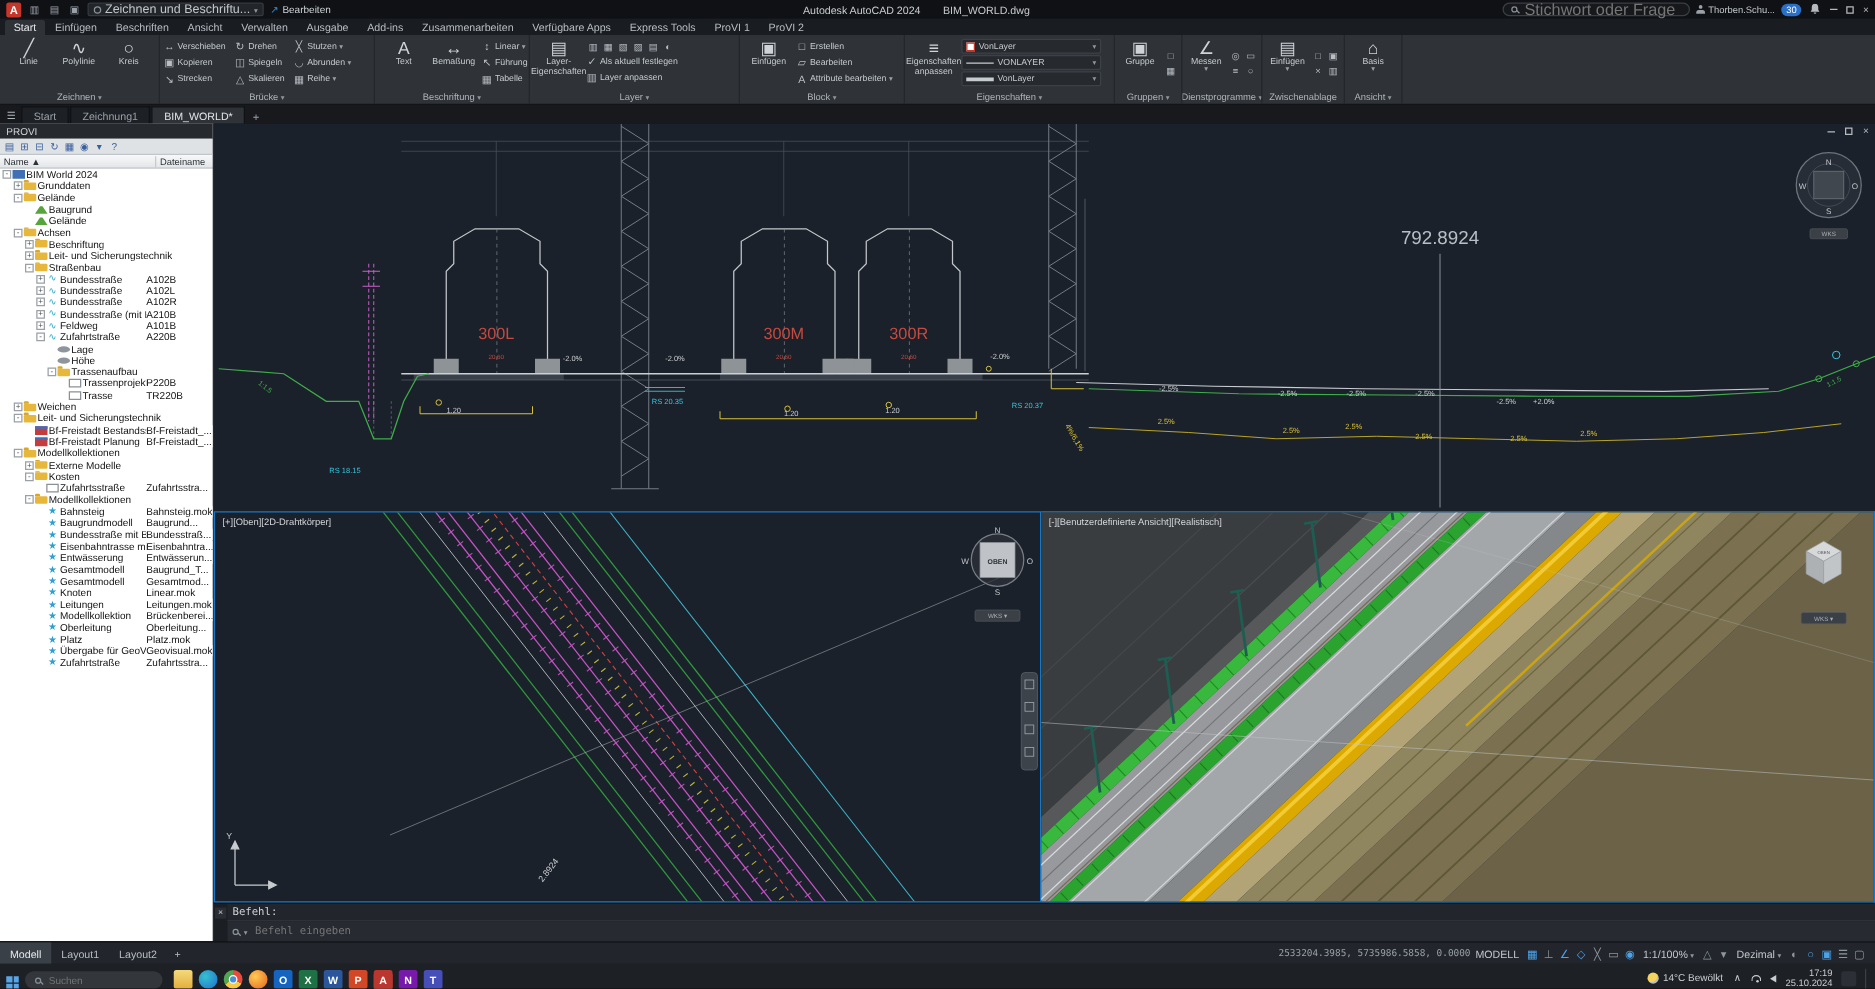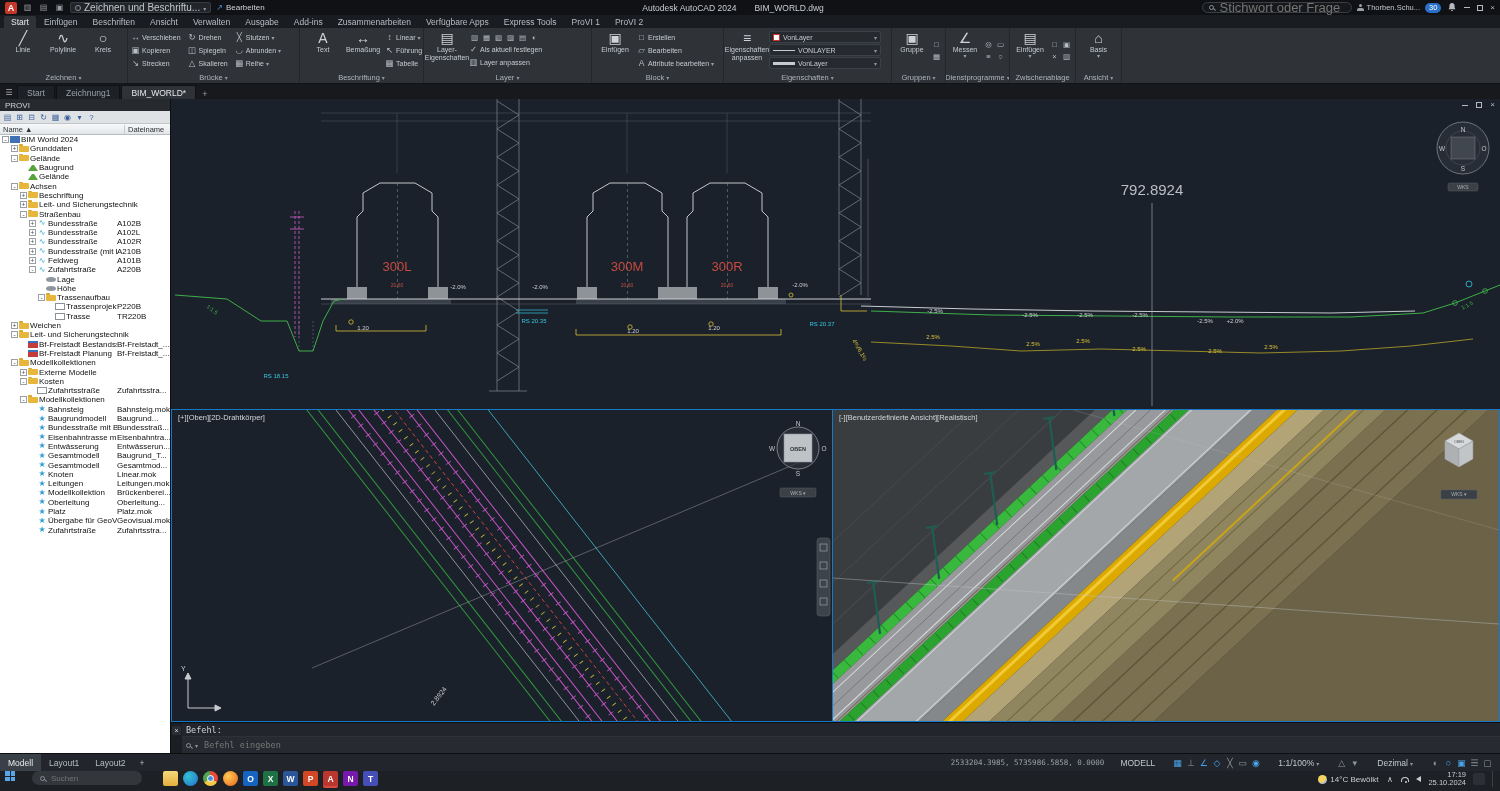--- a/index.html
+++ b/index.html
@@ -143,28 +143,28 @@
   .cmd-input{flex:1;display:flex;align-items:center;gap:4px;padding-left:4px;background:#272b31;}
   .cmd-input input{background:transparent;border:none;outline:none;color:#9aa0a8;font-size:8.5px;width:300px;
                    font-family:"DejaVu Sans Mono",monospace;}
 
   
   .statusbar{flex:0 0 18px;background:#22262c;border-top:1px solid #0c0e10;display:flex;align-items:center;font-size:8.5px;}
   .sb-tabs{display:flex;height:100%;align-items:center;}
   .sb-tab{padding:0 8px;height:100%;display:flex;align-items:center;color:#b9bec4;white-space:nowrap;}
   .sb-tab.active{background:#3a4047;color:#e8eaec;}
   .sb-plus{padding:0 6px;color:#b9bec4;}
-  .sb-right{margin-left:auto;display:flex;align-items:center;gap:16px;padding-right:6px;}
+  .sb-right{margin-left:auto;display:flex;align-items:center;gap:4px;padding-right:6px;}
   .sb-coords{color:#9aa0a8;font-family:"DejaVu Sans Mono",monospace;font-size:7.5px;}
   .sb-text{color:#c2c7cc;display:flex;align-items:center;gap:2px;white-space:nowrap;}
   .sb-ico{width:13px;text-align:center;font-size:9px;color:#8f959c;}
   .sb-ico.on{color:#4aa2e8;}
 
   
-  .taskbar{flex:0 0 20px;background:#1d2024;display:flex;align-items:flex-start;gap:17px;padding:0 5px;}
+  .taskbar{flex:0 0 20px;background:#1d2024;display:flex;align-items:flex-end;gap:5px;padding:0 5px;}
   .win-logo{width:10px;height:10px;display:grid;grid-template-columns:1fr 1fr;gap:1px;}
   .win-logo span{background:#58a6e8;}
   .tk-search{display:flex;align-items:center;gap:4px;background:#33363b;border-radius:9px;height:14px;padding:0 8px;width:110px;}
   .tk-search input{background:transparent;border:none;outline:none;color:#b9bec4;font-size:8px;width:100%;font-family:inherit;}
   .tk-apps{display:flex;gap:5px;align-items:center;margin-left:4px;}
   .tk-app{width:15px;height:15px;display:flex;align-items:center;justify-content:center;font-size:8.5px;font-weight:bold;
           border-radius:2px;color:#fff;position:relative;}
   .tk-app.active{box-shadow:0 2px 0 #d84b3c, inset 0 0 0 20px rgba(255,255,255,0.08);}
   .app-folder{background:linear-gradient(#f5d97a,#e3ae3e);}
   .app-edge{background:radial-gradient(circle at 35% 35%,#35c1cf,#1f6fd0);border-radius:50%;}

